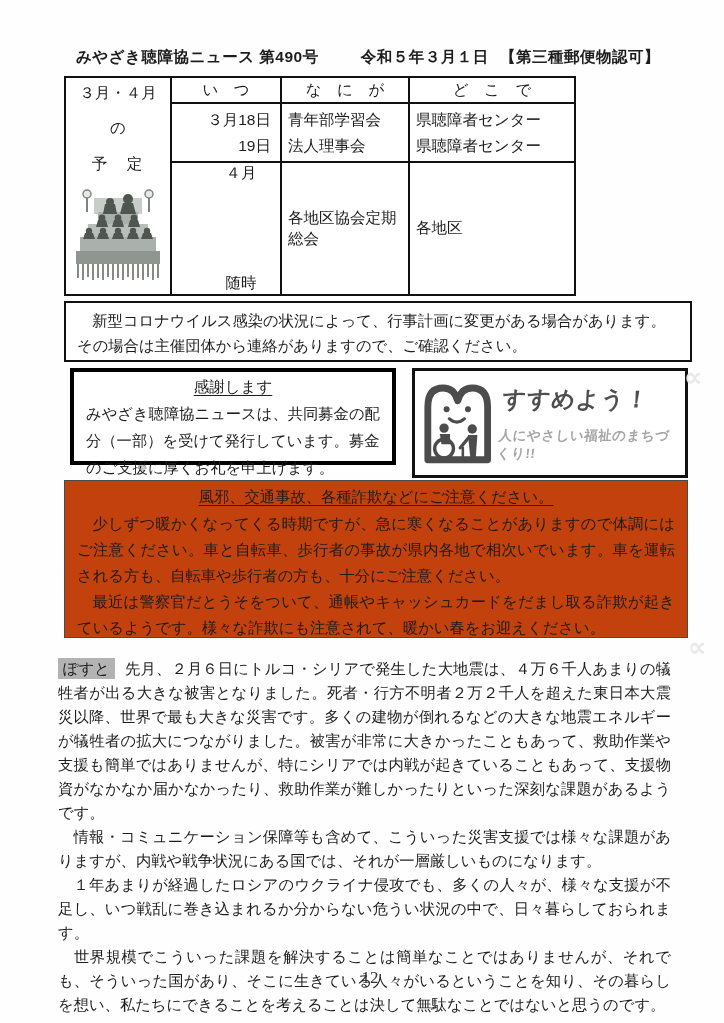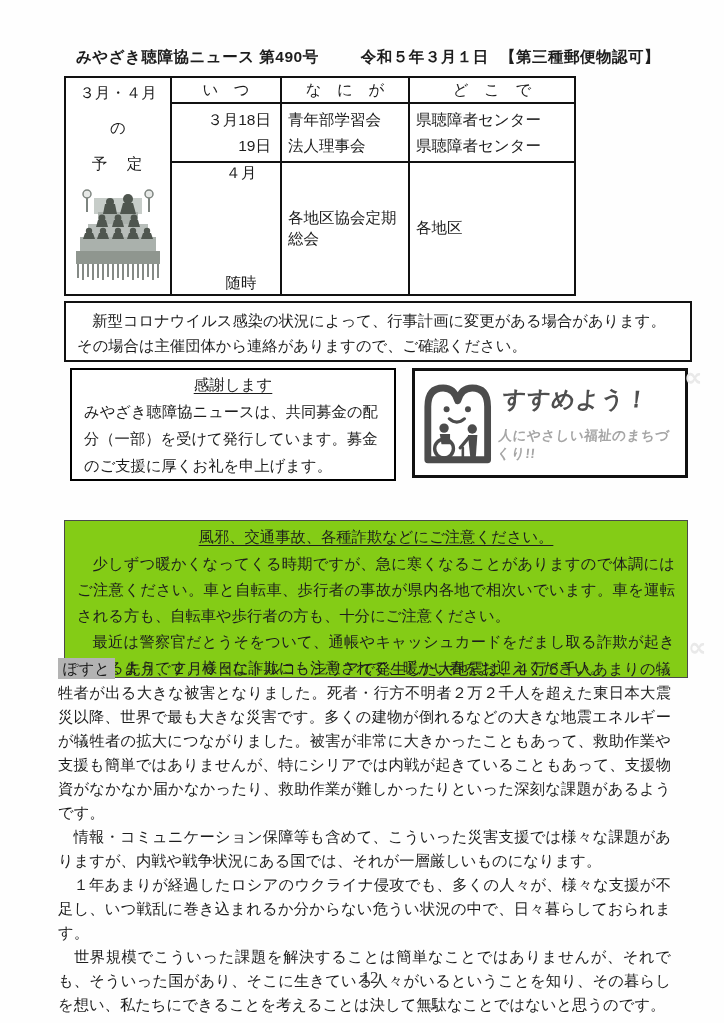--- a/index.html
+++ b/index.html
@@ -36,37 +36,37 @@
   .c-right { justify-content:flex-end; padding-right:9px; }
   .c-left { padding-left:6px; }
   .c-between { justify-content:space-between; padding:0 10px 0 40px;flex-direction:column; }
 
   
   .covid-note { position:absolute; top:301px; left:64px; width:628px; height:61px;
     border:2px solid #111; padding:5px 11px; font-size:15.3px; line-height:25px;
     color:#1d1d1d; background:#fff; }
 
   
-  .thanks-box { position:absolute; top:368px; left:70px; width:326px; height:113px;
-    border:2px solid #000000; padding:5px 12px 0 12px; background:#fff; color:#1d1d1d; }
+  .thanks-box { position:absolute; top:368px; left:70px; width:326px; height:97px;
+    border:4px solid #000000; padding:5px 12px 0 12px; background:#fff; color:#1d1d1d; }
   .thanks-box .t-title { text-align:center; font-size:15.5px; text-decoration:underline;
     text-underline-offset:3px; margin-bottom:2px; }
   .thanks-box .t-body { font-size:15.3px; line-height:27px; }
 
   
   .slogan-box { position:absolute; top:368px; left:412px; width:276px; height:110px;
     border:3px solid #111; background:#fff; display:flex; align-items:center; padding:4px 6px; }
   .slogan-text { margin-left:4px; transform:skewX(-6deg); }
   .slogan-text .s1 { font-size:23px; font-weight:bold; color:#4e4e4e; letter-spacing:1px; }
   .slogan-text .s2 { font-size:13.5px; font-weight:bold; color:#a6a6a6; margin-top:12px;
     letter-spacing:0.5px; }
 
   
-  .caution-box { position:absolute; top:520px; left:64px; width:624px; height:158px;
-    border:1px solid #4a4a4a; background:#84cc16; padding:6px 12px 0 12px; color:#1d1d1d; }
+  .caution-box { position:absolute; top:480px; left:64px; width:624px; height:158px;
+    border:1px solid #4a4a4a; background:#c2410c; padding:6px 12px 0 12px; color:#1d1d1d; }
   .caution-box .c-title { text-align:center; font-size:15.3px; text-decoration:underline;
     text-underline-offset:3px; margin-bottom:3px; }
   .caution-box p { font-size:15.3px; line-height:26px; text-align:justify; }
 
   
   .post-section { position:absolute; top:657px; left:58px; width:613px;
     font-size:15.3px; line-height:24px; color:#1d1d1d; text-align:justify; }
   .post-section p { margin:0; }
   .post-label { display:inline-block; background:#b3b3b3; color:#1a1a1a;
     padding:0 5px; margin-right:10px; line-height:21px; }

